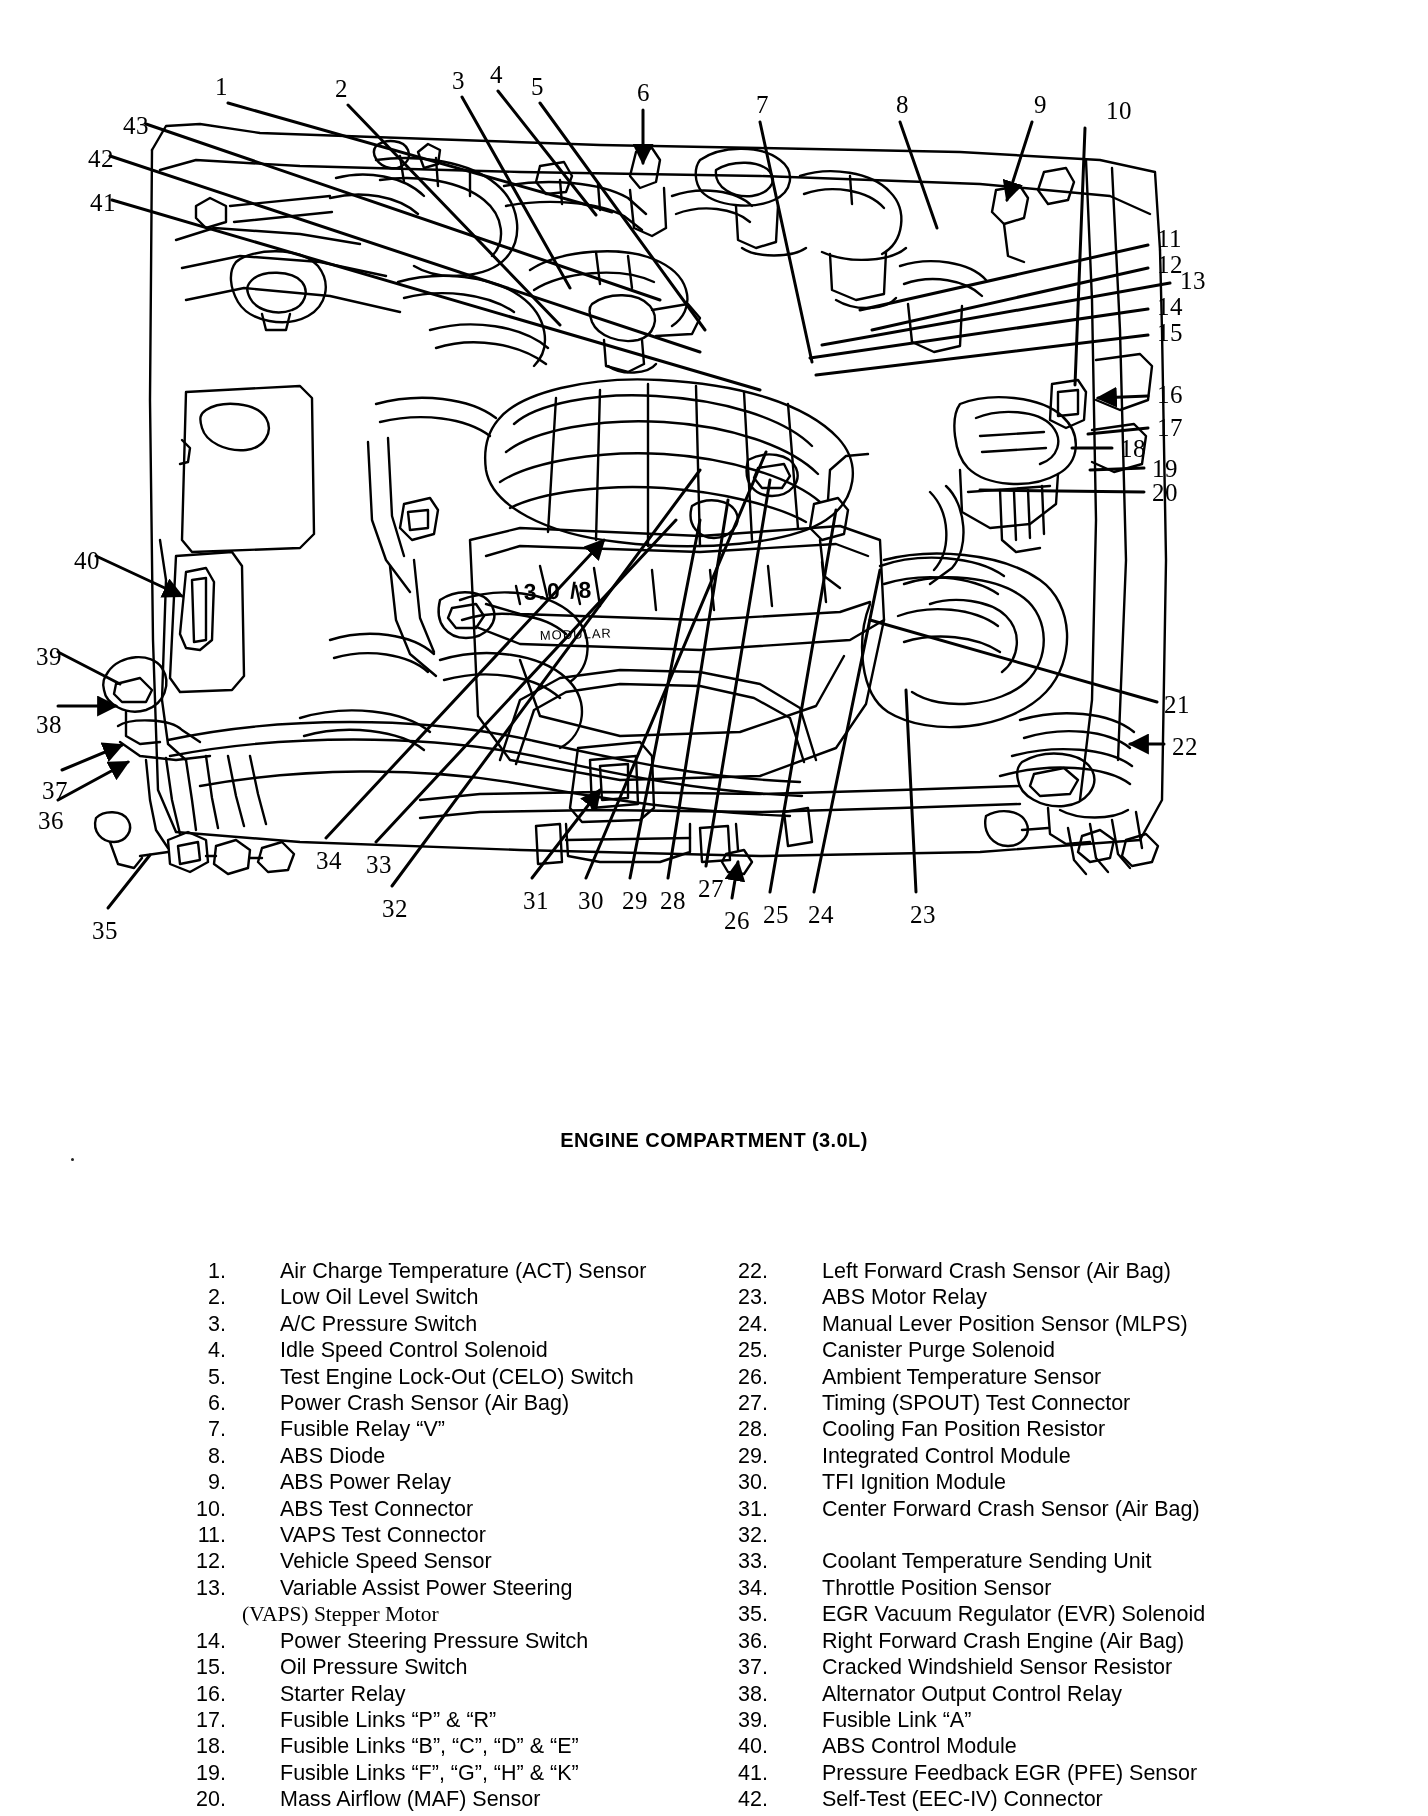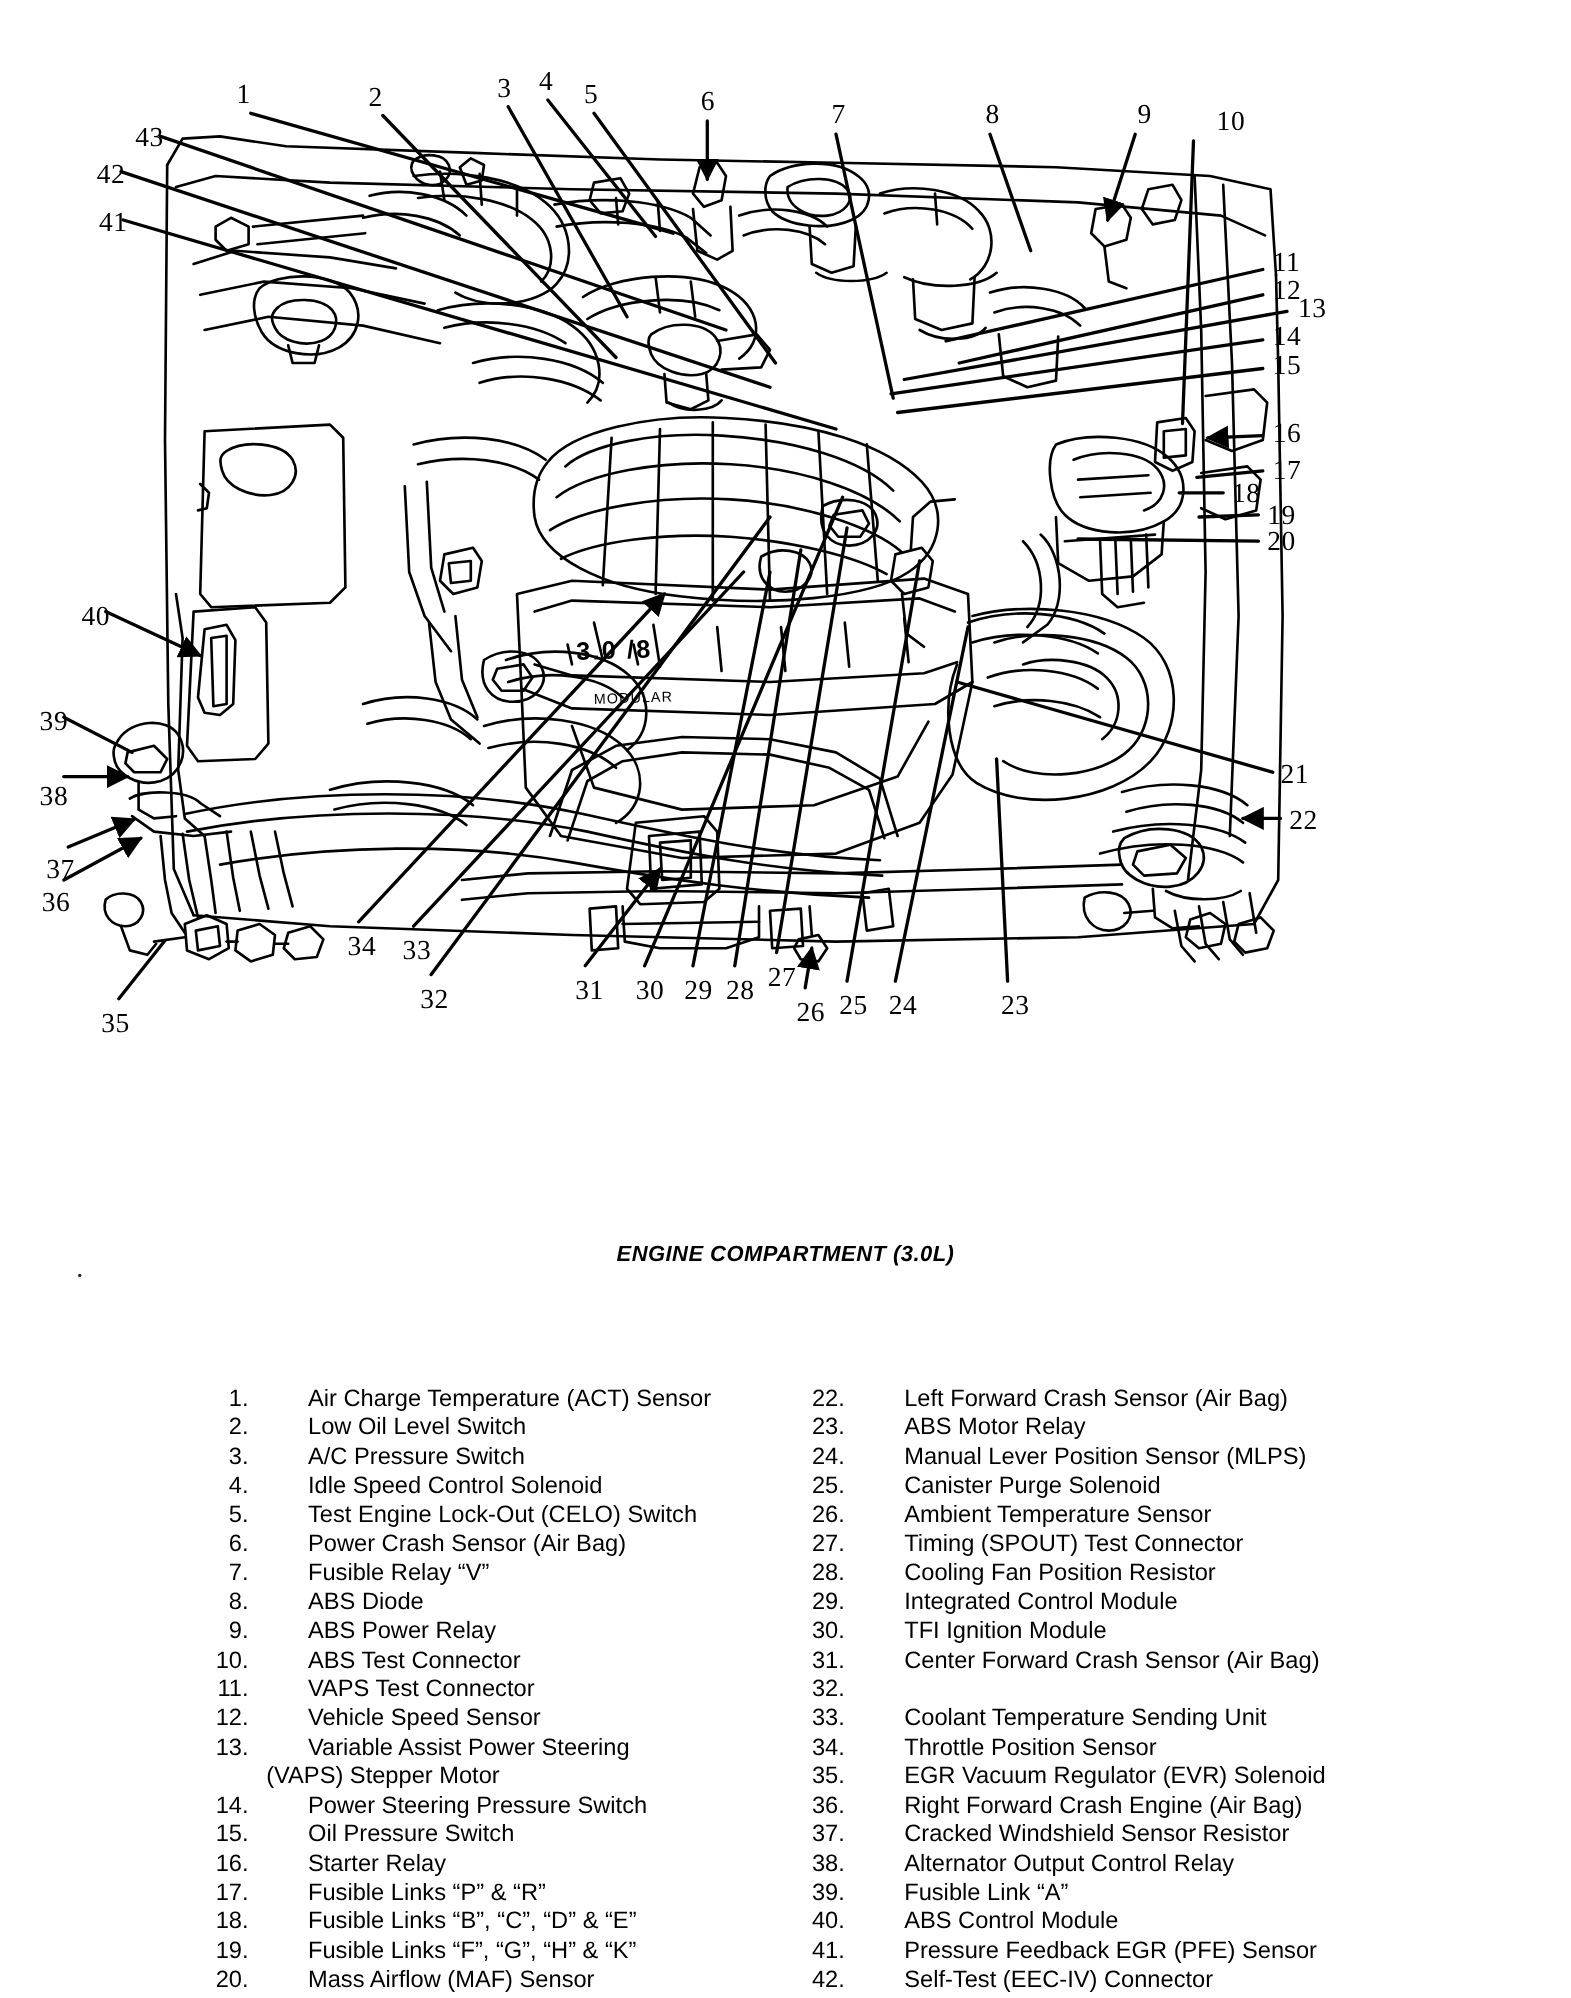--- a/index.html
+++ b/index.html
@@ -27,21 +27,20 @@
 
   #figure-title{
     position:absolute;
     left:0;right:0;
     top:1129px;
     text-align:center;
     font-family:"Liberation Sans", sans-serif;
     font-size:20px;
     font-weight:bold;
     letter-spacing:0.4px;
-    font-style:italic;
   }
 
   #legend{
     position:absolute;
     top:1258px;
     left:0;
     width:1428px;
     height:500px;
   }
   .legend-col{
@@ -67,21 +66,21 @@
   .legend-dot{
     flex:0 0 10px;
     text-align:left;
   }
   .legend-label{
     padding-left:6px;
     margin-left:44px;
   }
   .legend-cont{
     padding-left:66px;
-    font-family:Liberation Sans, sans-serif;
+    font-family:Liberation Serif, serif;
     font-size:21.5px;
     line-height:26.4px;
     white-space:nowrap;
   }
   .speck{
     position:absolute;
     width:3px;height:3px;background:#222;border-radius:50%;
   }
 </style>
 </head>

